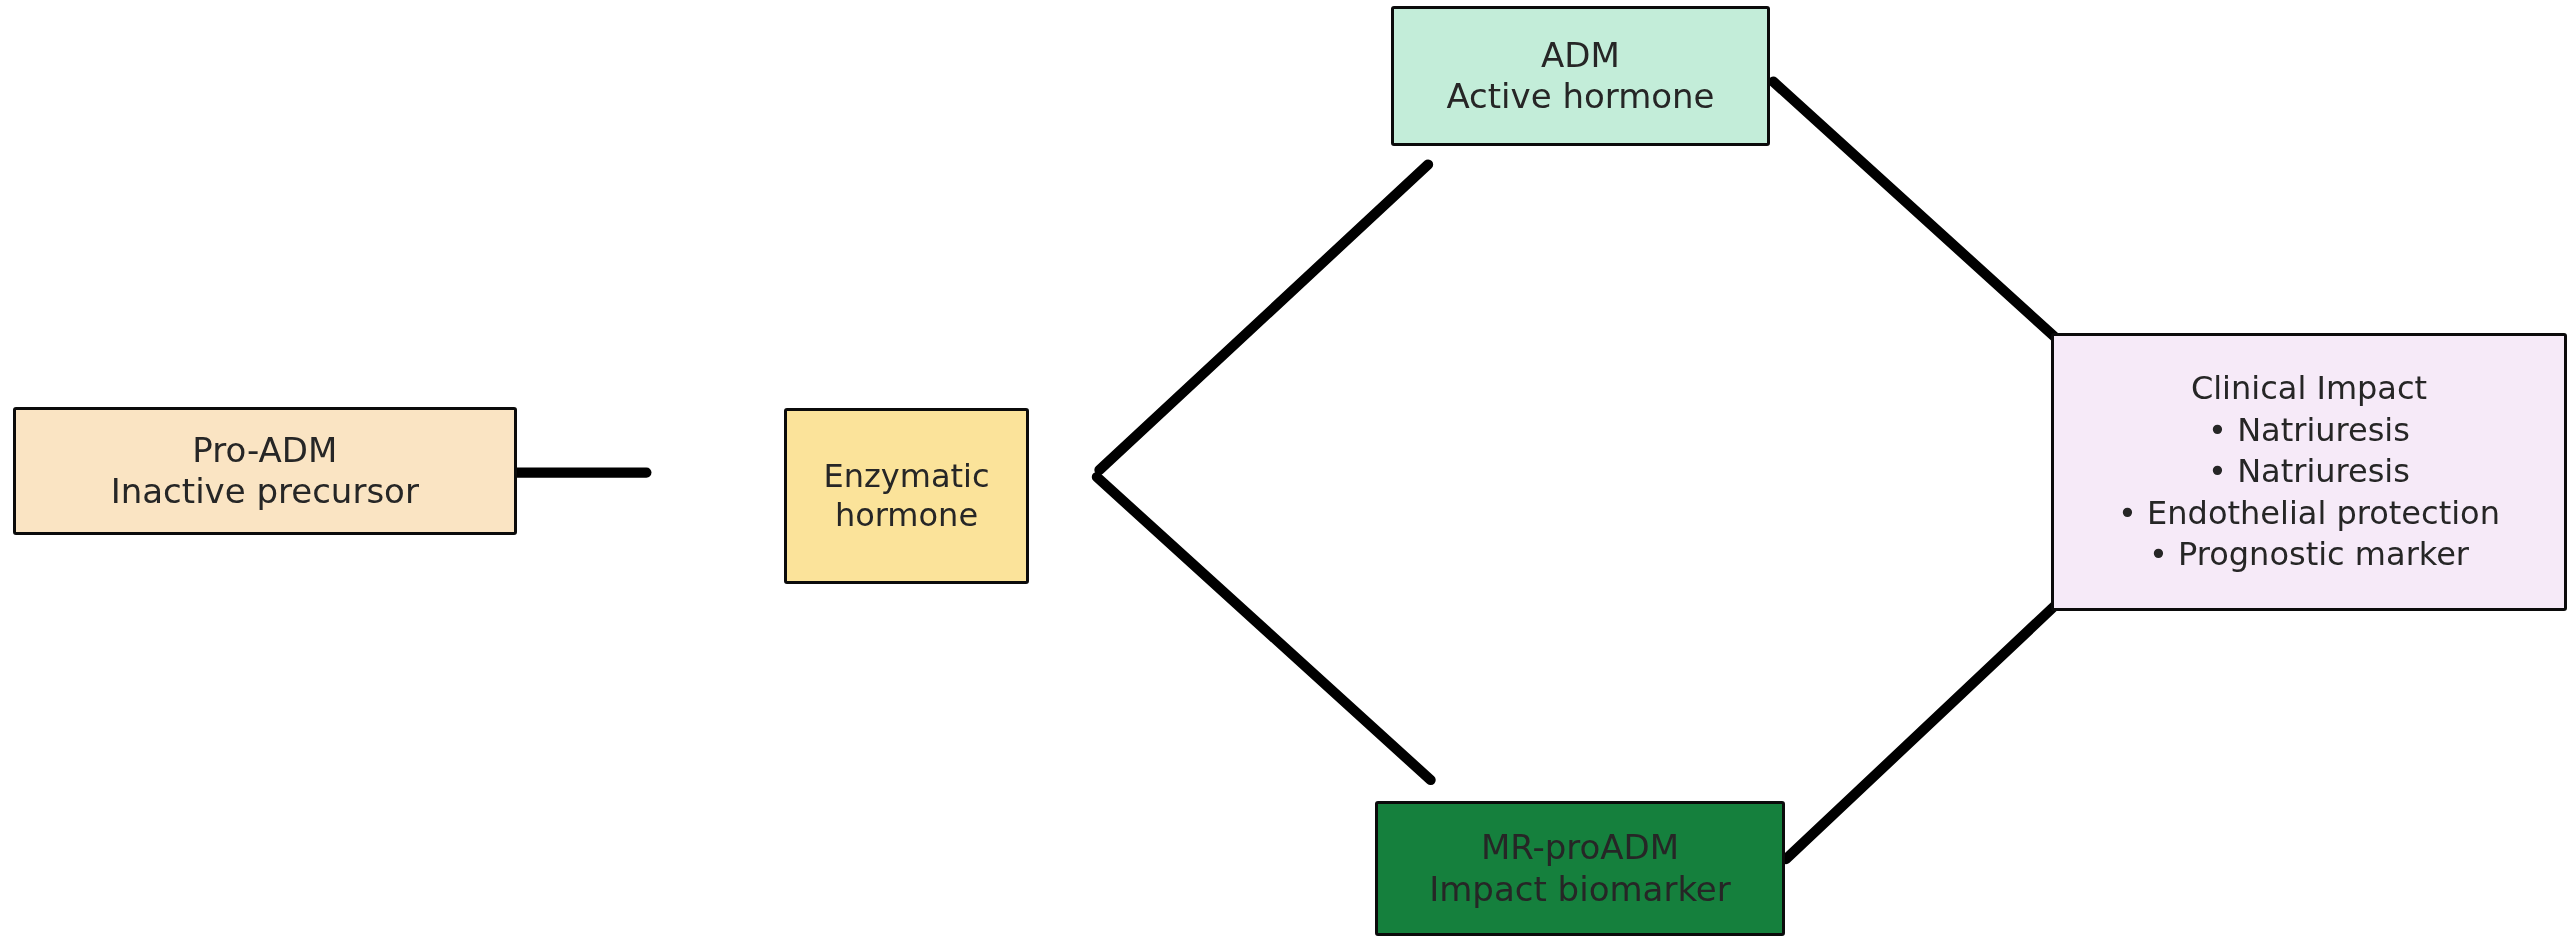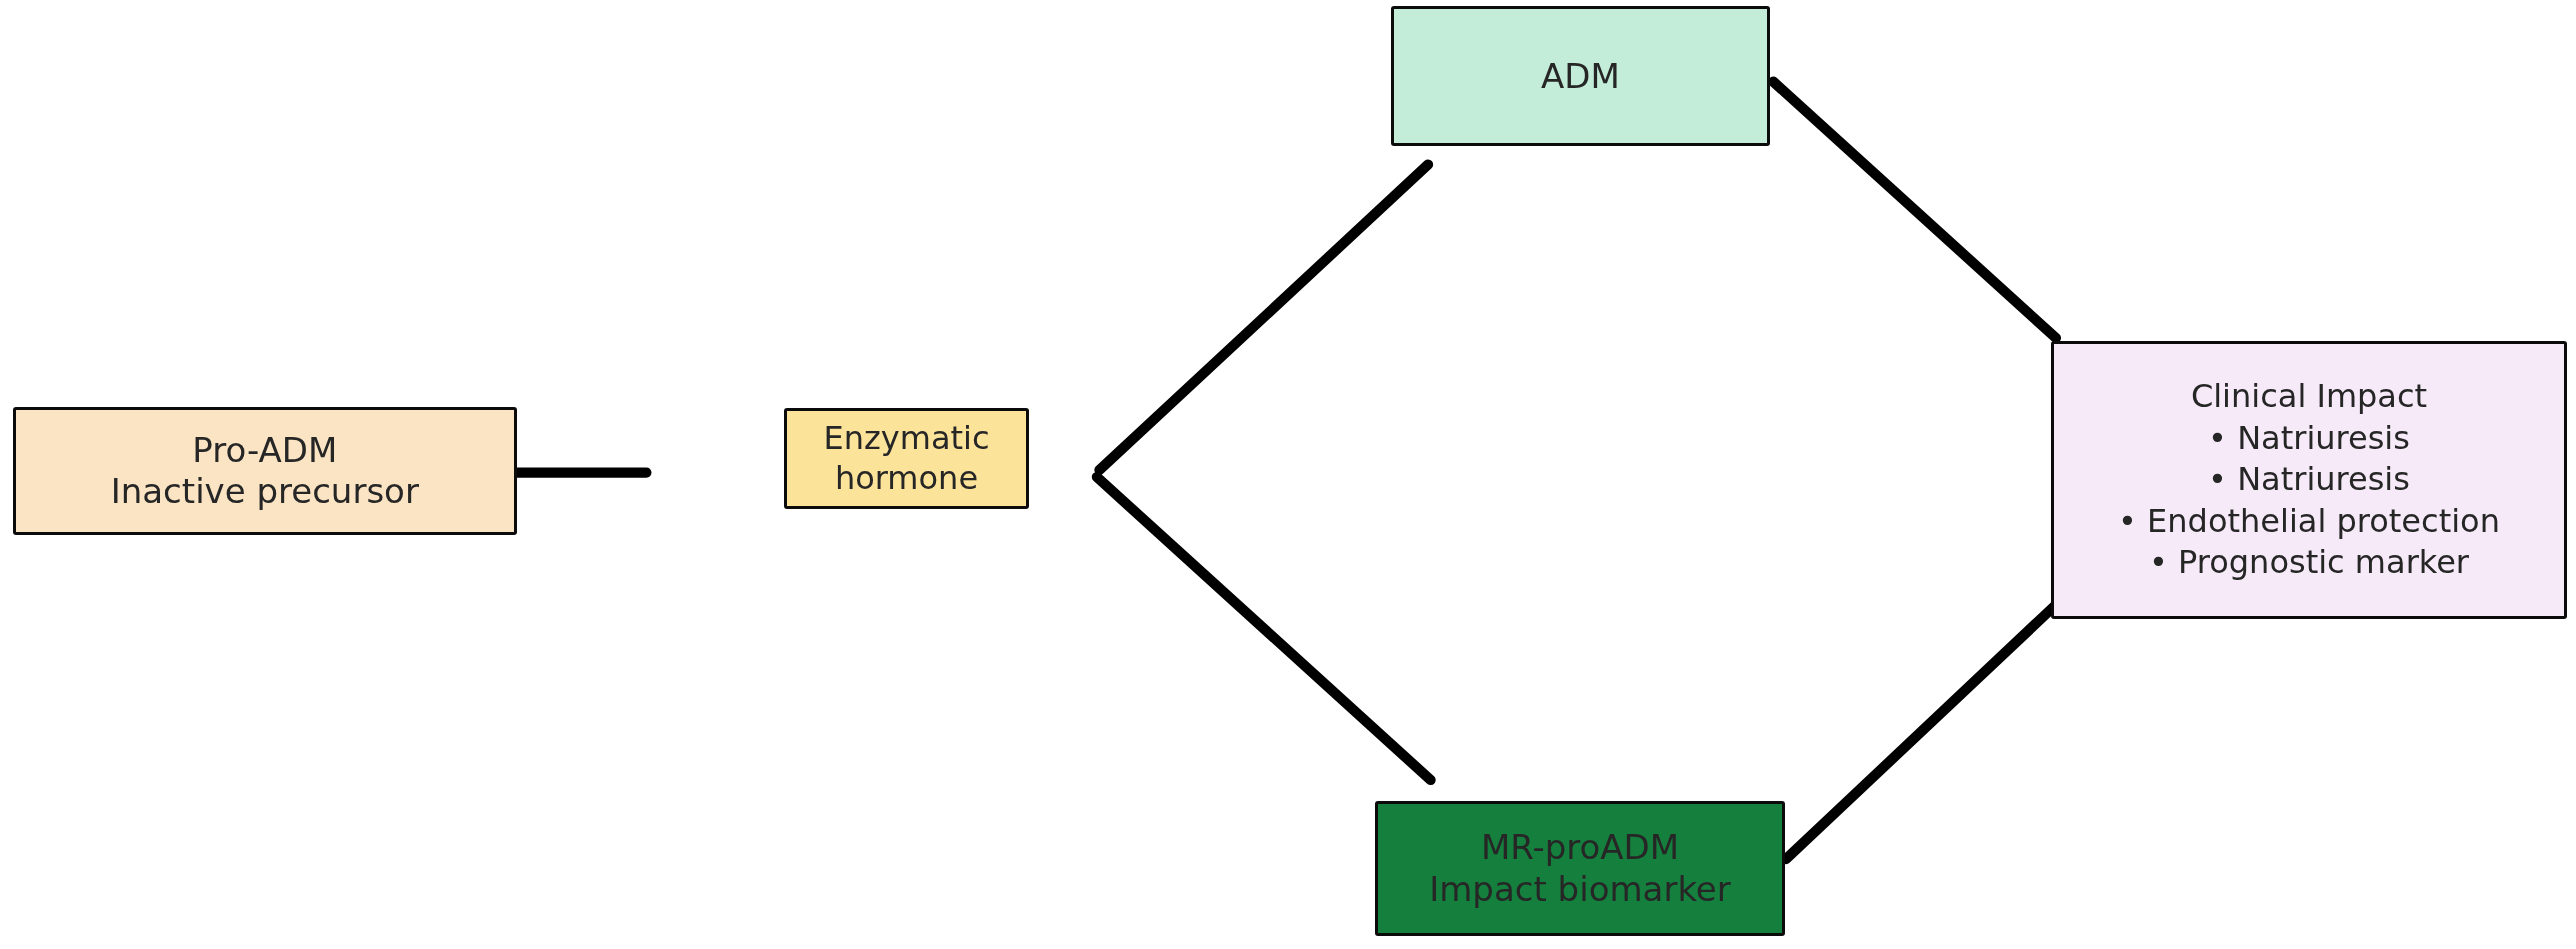--- a/index.html
+++ b/index.html
@@ -40,35 +40,34 @@
     display: block;
     white-space: nowrap;
   }
 
   
   #node-proadm {
     left: 12.8px;  top: 407px;  width: 504px;  height: 128px;
     font-size: 34px;
   }
   #node-cleavage {
-    left: 784px; top: 408px;  width: 245px;  height: 101px;
+    left: 784px; top: 408px;  width: 245px;  height: 176px;
     font-size: 32px;
   }
   #node-adm {
     left: 1391px; top: 6.4px;   width: 379px;  height: 140px;
     font-size: 34px;
   }
   #node-mrproadm {
     left: 1375px; top: 801px; width: 410px;  height: 135px;
     font-size: 34px;
   }
   #node-impact {
     left: 2051px; top: 333px;  width: 516px;  height: 278px;
     font-size: 32px;
-    margin-top: 8px;
   }
   #node-impact .line { line-height: 1.30; }
 </style>
 </head>
 <body>
 
 <div id="canvas">
 
   <svg class="edges" viewBox="0 0 4037 1488" preserveAspectRatio="none">
     <g stroke="#000000" stroke-width="16" stroke-linecap="round" fill="none">
@@ -85,20 +84,21 @@
     <span class="line">Inactive precursor</span>
   </div>
 
   <div class="node" id="node-cleavage" style="background:#fbe39a">
     <span class="line">Enzymatic</span>
     <span class="line">hormone</span>
   </div>
 
   <div class="node" id="node-adm" style="background:#c3edd9">
     <span class="line">ADM</span>
+    <span class="line">Active hormone</span>
   </div>
 
   <div class="node" id="node-mrproadm" style="background:#15803d">
     <span class="line">MR-proADM</span>
     <span class="line">Impact biomarker</span>
   </div>
 
   <div class="node" id="node-impact" style="background:#f6eaf8">
     <span class="line">Clinical Impact</span>
     <span class="line">• Natriuresis</span>

